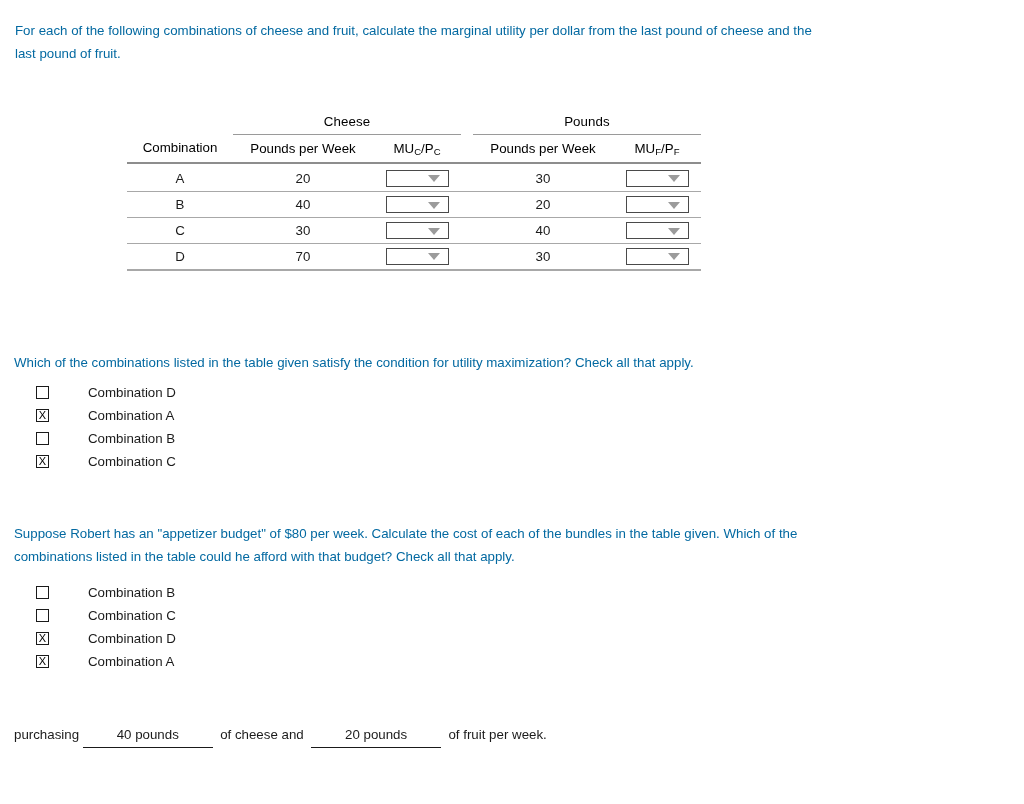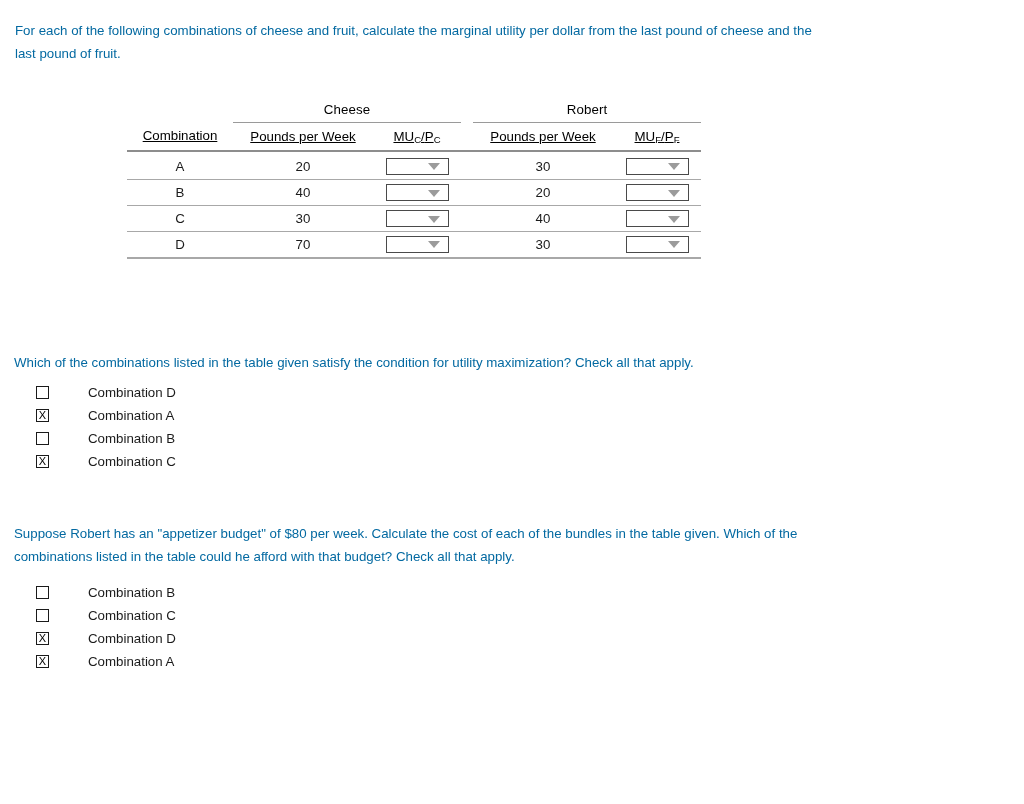--- a/index.html
+++ b/index.html
@@ -27,21 +27,21 @@
   }
 
   #intro-prompt  { left: 15px; top: 19px;  width: 800px; }
   #q1-prompt     { left: 14px; top: 351px; width: 860px; }
   #q2-prompt     { left: 14px; top: 522px; width: 800px; }
 
   
   #utility-table {
     position: absolute;
     left: 127px;
-    top: 98px;
+    top: 110px;
     border-collapse: collapse;
     font-size: 13px;
   }
   #utility-table th,
   #utility-table td {
     padding: 0;
     font-weight: normal;
     text-align: center;
     vertical-align: middle;
   }
@@ -60,21 +60,21 @@
   }
   .grp-head .grp-gap { width: 12px; }
 
   
   .col-head {
     height: 28px;
     font-weight: bold;
     font-size: 13.3px;
     color: #000;
   }
-  .col-head td { padding-bottom: 3px; text-decoration: underline; }
+  .col-head td { padding-bottom: 3px; }
 
   
   .rule-double td {
     height: 0;
     border-top: 1.5px solid #8d8d8d;
     border-bottom: 1.5px solid #8d8d8d;
     padding: 0;
     line-height: 0;
     font-size: 0;
   }
@@ -189,21 +189,21 @@
 
 <div class="prompt" id="intro-prompt">For each of the following combinations of cheese and fruit, calculate the marginal utility per dollar from the last pound of cheese and the last pound of fruit.</div>
 
 <table id="utility-table">
   <tbody>
 
     <tr class="grp-head">
       <td class="c-combination"></td>
       <td class="grp-cell" colspan="2">Cheese</td>
       <td class="grp-gap"></td>
-      <td class="grp-cell" colspan="2">Robert</td>
+      <td class="grp-cell" colspan="2">Pounds</td>
     </tr>
 
     <tr class="col-head">
       <td class="c-combination">Combination</td>
       <td class="c-pounds">Pounds per Week</td>
       <td class="c-mu">
         <span>MU</span><sub>C</sub><span>/</span><span>P</span><sub>C</sub>
       </td>
       <td class="c-gap"></td>
       <td class="c-pounds">Pounds per Week</td>
@@ -325,13 +325,20 @@
     <span class="checkbox">X</span>
     <span class="check-label">Combination D</span>
   </div>
   <div class="check-item">
     <span class="checkbox">X</span>
     <span class="check-label">Combination A</span>
   </div>
 </div>
 
 <div id="closing">
+  <div class="line2">
+    <span>purchasing </span>
+    <span class="blank">40 pounds</span>
+    <span>  of cheese and  </span>
+    <span class="blank">20 pounds</span>
+    <span>  of fruit per week.</span>
+  </div>
 </div>
 
 </body></html>

